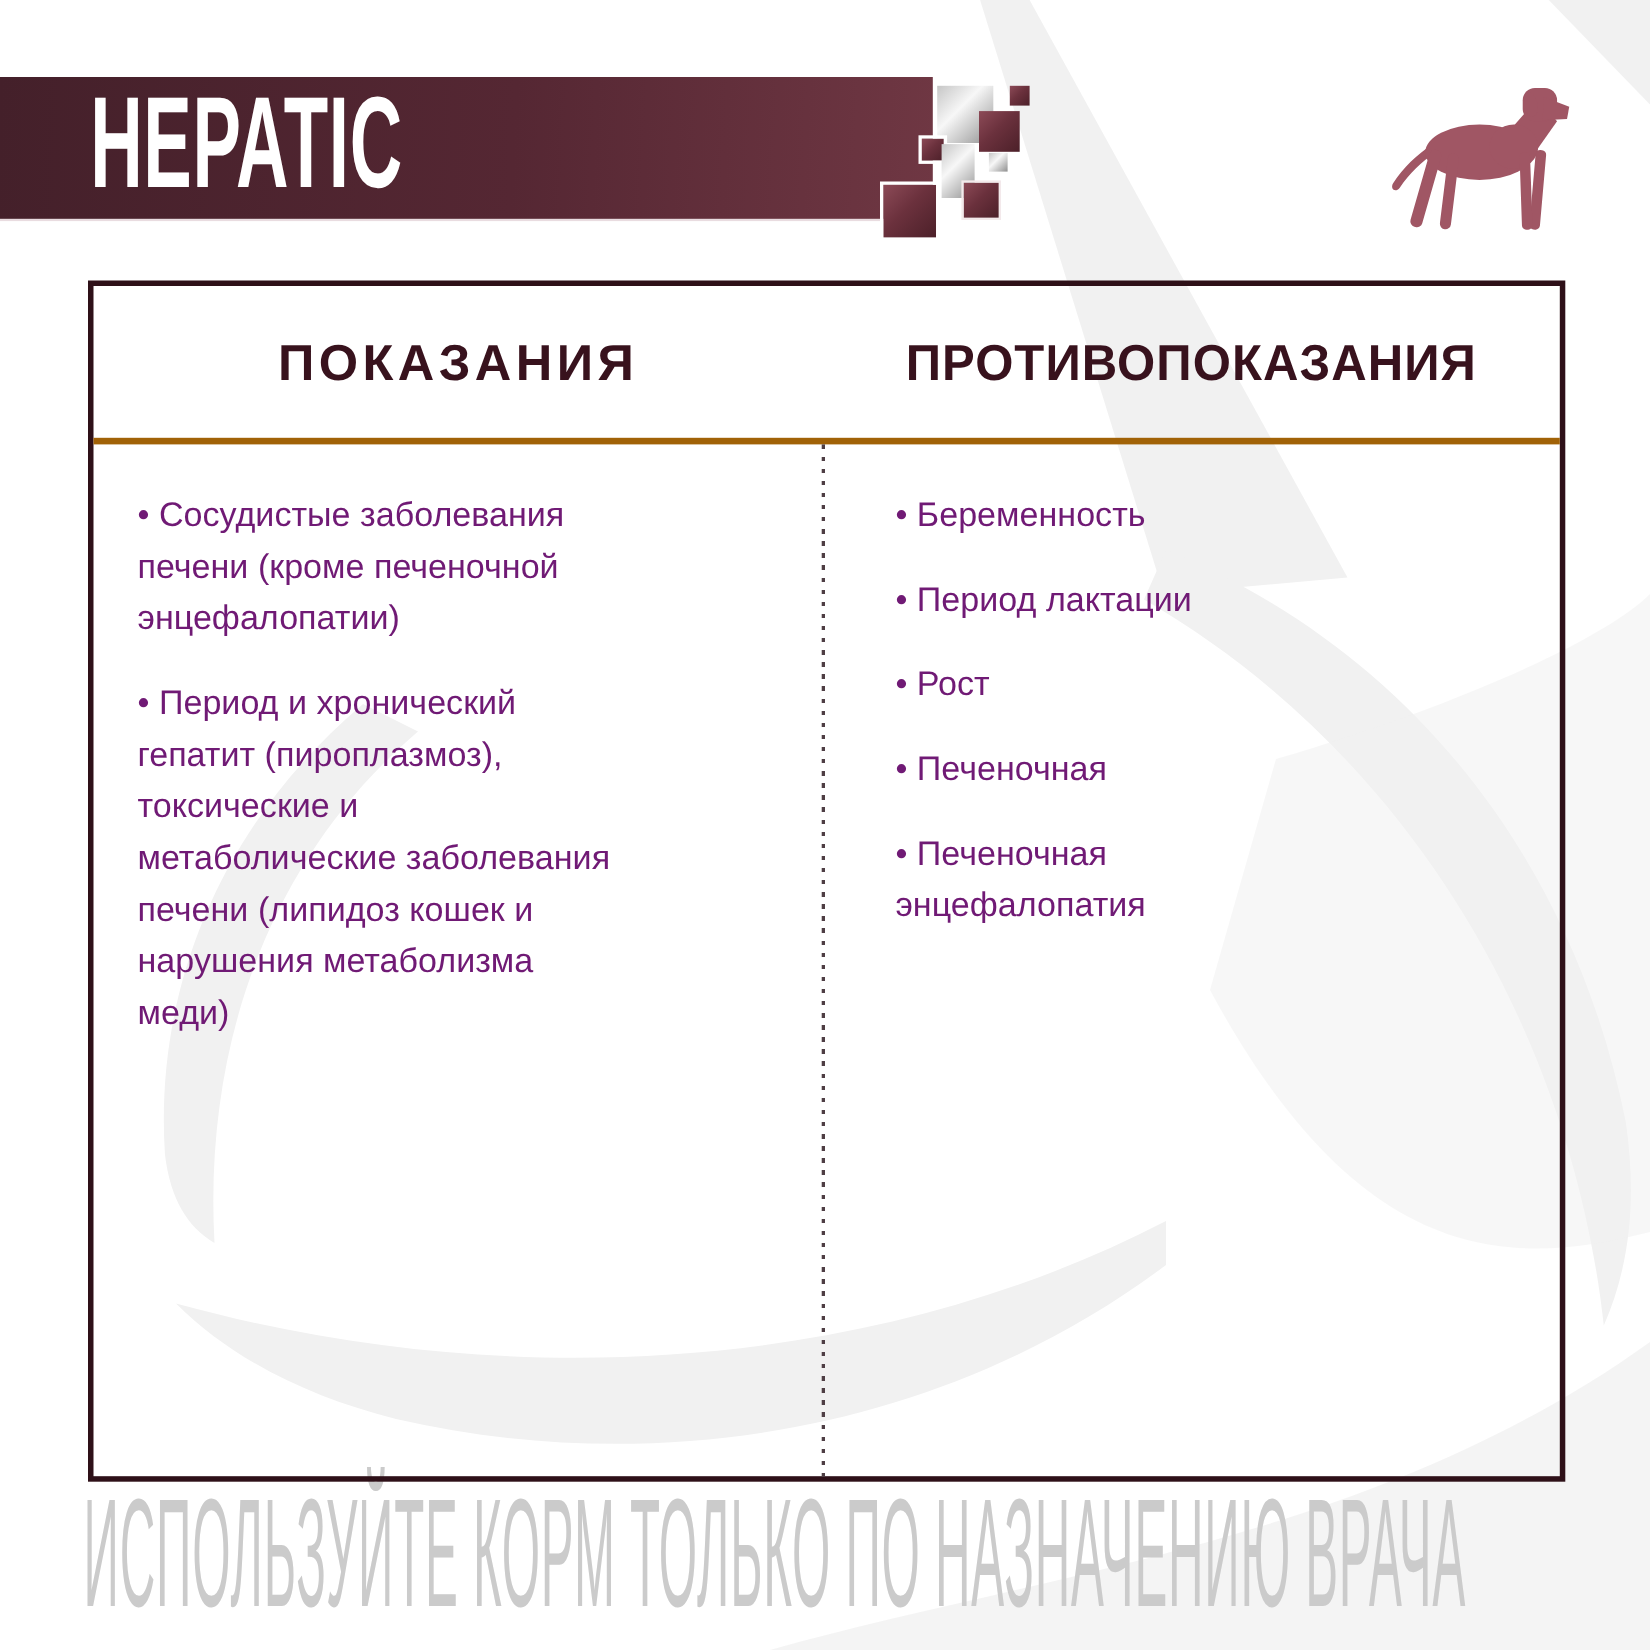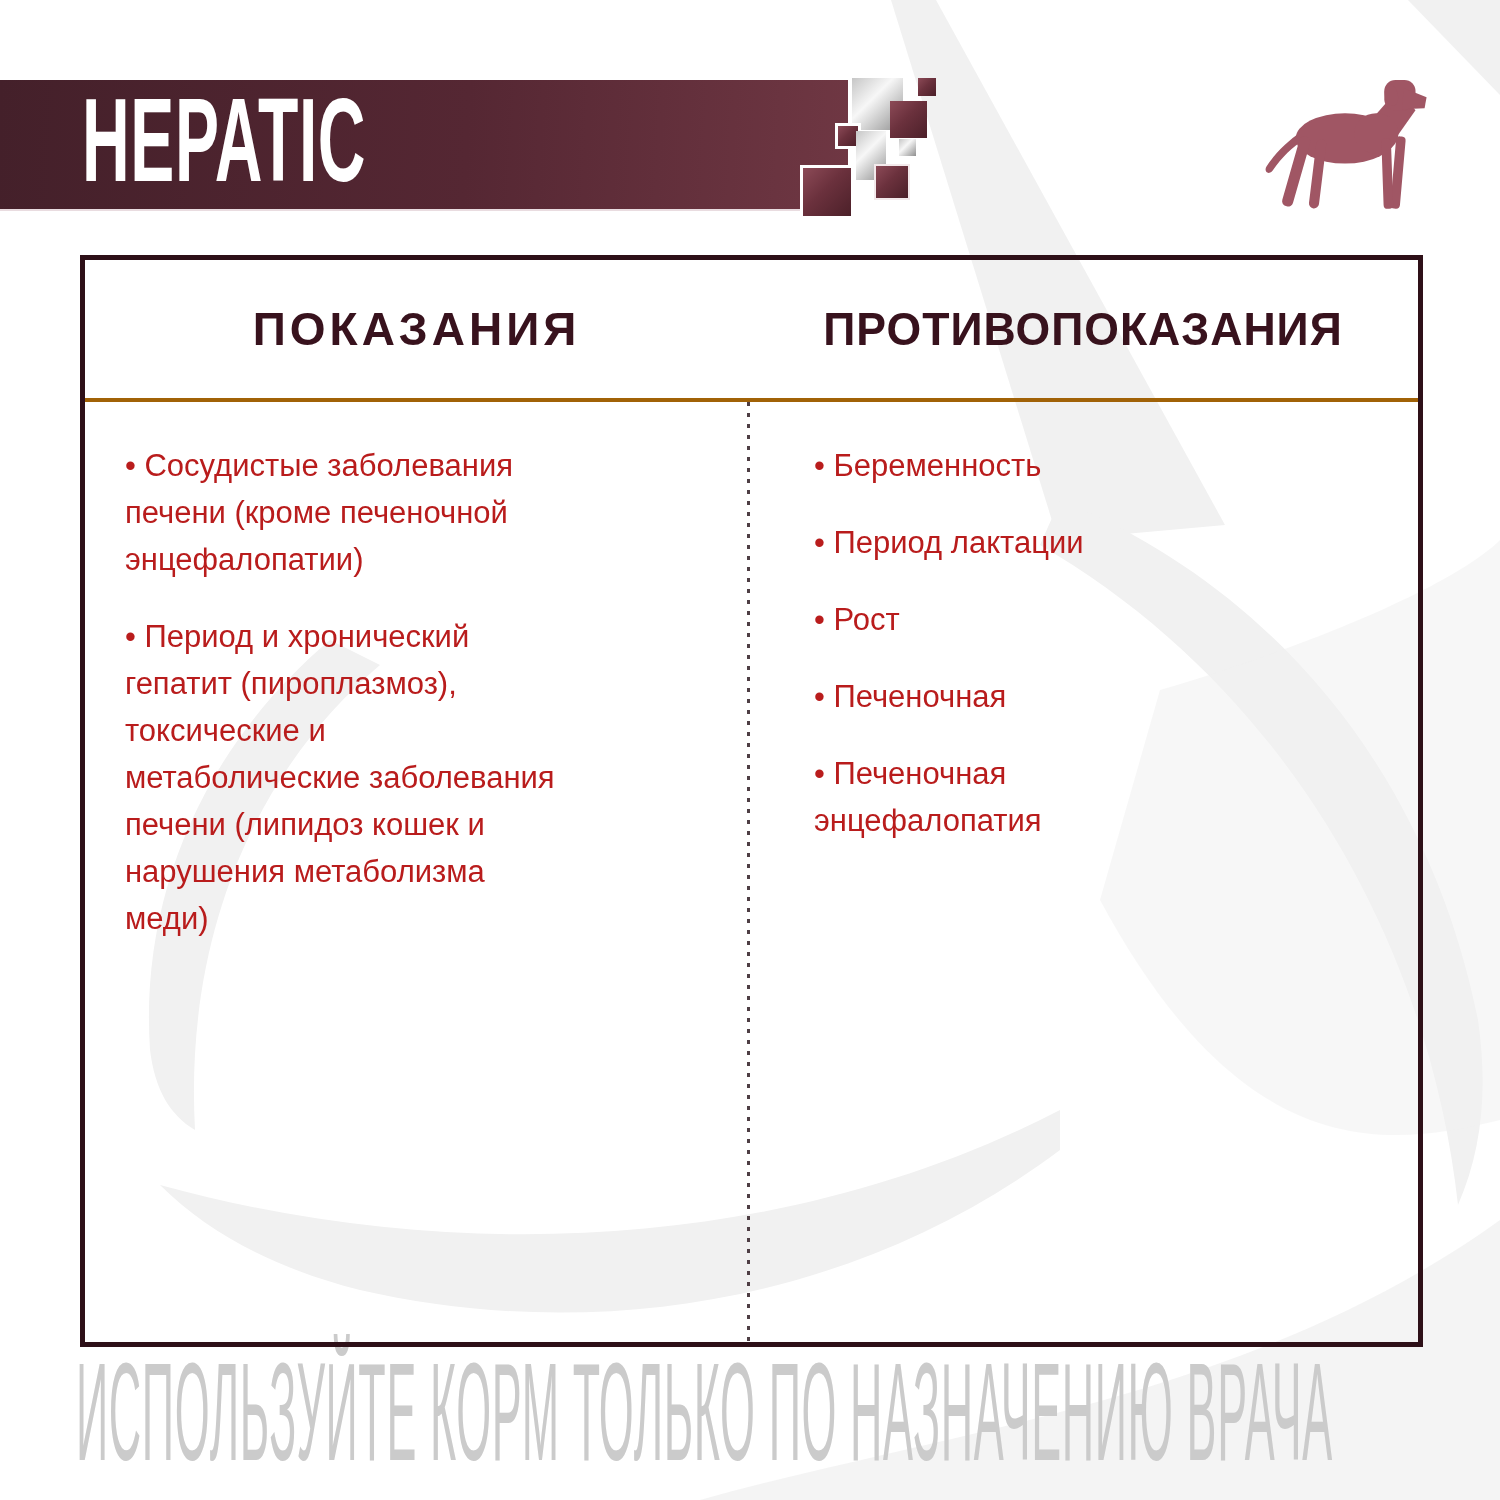--- a/index.html
+++ b/index.html
@@ -12,21 +12,21 @@
   
   .wm-text{
     position:absolute;left:76px;top:1342px;z-index:1;
     font-size:140px;font-weight:400;line-height:1;
     color:#cbcbcb;white-space:nowrap;letter-spacing:2px;
     transform:scaleX(0.32);transform-origin:left top;
   }
 
   
   .banner{
-    position:absolute;left:0;top:80px;width:848px;height:129px;z-index:3;
+    position:absolute;left:0;top:70px;width:848px;height:129px;z-index:3;
     background:linear-gradient(93deg,#44202a 0%,#552733 55%,#6f3743 100%);
     border-bottom:2px solid #e9dce0;
   }
   .hepatic{
     position:absolute;left:82px;top:0;height:127px;line-height:121px;
     font-size:118px;font-weight:700;color:#ffffff;letter-spacing:1px;
     transform:scaleX(0.56);transform-origin:left center;white-space:nowrap;
   }
 
   
@@ -36,33 +36,33 @@
   .sq.framed{border:3px solid #ffffff;}
 
   
   .dog{position:absolute;left:1256px;top:78px;width:172px;height:146px;z-index:3;}
 
   
   .info-table{
     position:absolute;left:80px;top:255px;width:1333px;height:1082px;z-index:2;
     border:5px solid #2e1018;background:transparent;
   }
-  .thead{display:flex;height:138px;border-bottom:4px solid #a16207;}
+  .thead{display:flex;height:138px;border-bottom:6px solid #a16207;}
   .th{flex:none;display:flex;align-items:center;justify-content:center;
       font-weight:700;font-size:46px;color:#38121d;}
   .th.left{width:663px;letter-spacing:4px;}
   .th.right{width:670px;letter-spacing:1px;transform:scaleX(0.97);}
   .tbody{display:flex;height:939px;}
   .cell{flex:none;box-sizing:border-box;}
   .cell.left{width:662px;padding:40px 20px 0 40px;}
   .divider{width:3px;height:100%;
     background:repeating-linear-gradient(to bottom,#4e3e44 0px,#4e3e44 4px,transparent 4px,transparent 11px);}
   .cell.right{width:660px;padding:40px 10px 0 64px;}
   .item{
-    font-size:31px;line-height:47px;color:#b91c1c;
+    font-size:31px;line-height:47px;color:#701a75;
     white-space:pre-line;margin:0 0 30px 0;
   }
 </style>
 </head>
 <body>
 
 <div id="canvas">
 
   <svg id="bg-swirl" viewBox="0 0 1500 1500" xmlns="http://www.w3.org/2000/svg">
     <g fill="#f1f1f1">

